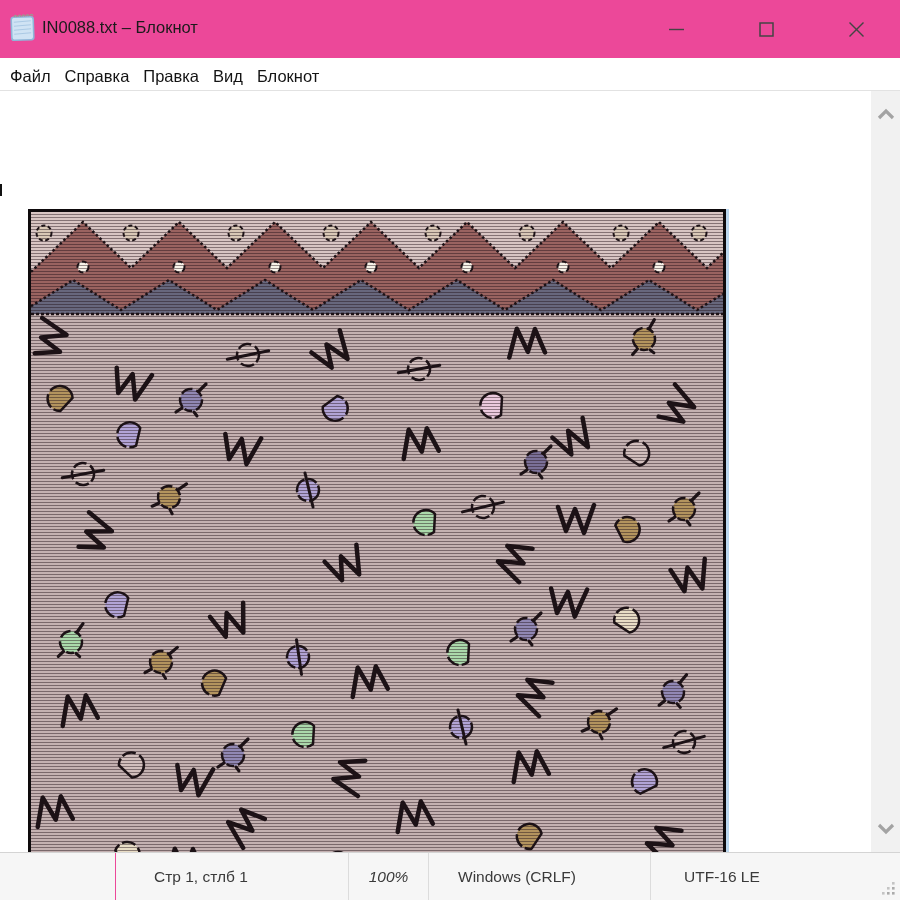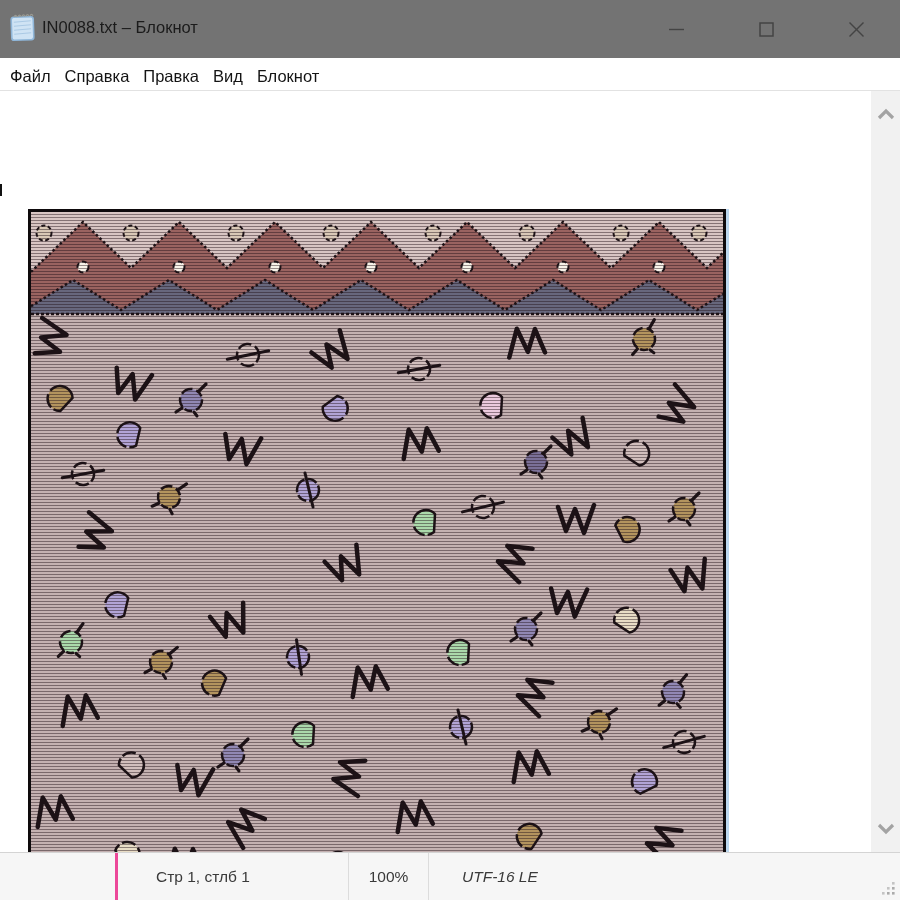--- a/index.html
+++ b/index.html
@@ -2,21 +2,21 @@
 <html><head>
 <meta charset="utf-8">
 <style>
   html,body{margin:0;padding:0;}
   body{
     width:900px;height:900px;position:relative;background:#ffffff;
     font-family:"Liberation Sans","DejaVu Sans",sans-serif;
     overflow:hidden;color:#111;
   }
   
-  .titlebar{position:absolute;left:0;top:0;width:900px;height:58px;background:#737373;}
+  .titlebar{position:absolute;left:0;top:0;width:900px;height:58px;background:#ec4899;}
   .app-icon{position:absolute;left:9px;top:13px;width:27px;height:29px;}
   .title-text{position:absolute;left:42px;top:18px;font-size:16.5px;color:#1b1b1b;white-space:nowrap;}
   .winbtn{position:absolute;top:10px;width:62px;height:38px;display:flex;align-items:center;justify-content:center;}
   .btn-min{left:645px;}
   .btn-max{left:735px;}
   .btn-close{left:825px;}
   
   .menubar{position:absolute;left:0;top:62px;width:900px;height:28px;display:flex;align-items:center;padding-left:3px;box-sizing:border-box;}
   .menu-item{font-size:16.5px;color:#141414;padding:0 7px;white-space:nowrap;}
   .menu-divider{position:absolute;left:0;top:90px;width:900px;height:1px;background:#e2e2e2;}
@@ -35,24 +35,24 @@
   .scroll-up{top:6px;}
   .scroll-down{bottom:6px;}
   
   .statusbar{
     position:absolute;left:0;top:852px;width:900px;height:48px;background:#f6f6f6;
     border-top:1px solid #d4d4d4;display:flex;box-sizing:border-box;
     font-size:15.5px;color:#3a3a3a;
   }
   .status-cell{display:flex;align-items:center;box-sizing:border-box;height:100%;white-space:nowrap;}
   .cell-0{width:115px;}
-  .cell-1{width:233px;border-left:3px solid #ec4899;padding-left:38px;}
-  .cell-2{width:80px;border-left:1px solid #dcdcdc;justify-content:center;}
+  .cell-1{width:233px;border-left:1px solid #ec4899;padding-left:38px;}
+  .cell-2{width:80px;border-left:1px solid #dcdcdc;justify-content:center;font-style:italic;}
   .cell-3{width:222px;border-left:1px solid #dcdcdc;padding-left:29px;}
-  .cell-4{width:218px;border-left:1px solid #dcdcdc;padding-left:33px;font-style:italic;}
+  .cell-4{width:218px;border-left:1px solid #dcdcdc;padding-left:33px;}
   .resize-grip{position:absolute;right:4px;bottom:4px;width:16px;height:16px;}
 </style>
 </head>
 <body>
 
 <div class="titlebar">
   <svg class="app-icon" viewBox="0 0 27 29">
     <rect x="2.5" y="4" width="22" height="23" rx="2.5" fill="#cfe3f4" stroke="#8fb6d9" stroke-width="1.6" transform="rotate(-2 13 15)"></rect>
     <path d="M5 9 l17 -1 M5 13 l17 -1 M5 17 l17 -1 M5 21 l17 -1" stroke="#aac9e4" stroke-width="1" fill="none" transform="rotate(-2 13 15)"></path>
     <path d="M5 4 q1.5 -3 3 0 M9 3.7 q1.5 -3 3 0 M13 3.4 q1.5 -3 3 0 M17 3.1 q1.5 -3 3 0 M21 2.8 q1.5 -3 3 0" stroke="#9a9a92" stroke-width="1.3" fill="none"></path>
@@ -379,20 +379,21 @@
     <svg width="20" height="12">
       <polyline points="3,2 10,9 17,2" fill="none" stroke="#a3a3a3" stroke-width="3.2"></polyline>
     </svg>
   </div>
 </div>
 
 <div class="statusbar" id="statusbar">
     <div class="status-cell cell-0"></div>
     <div class="status-cell cell-1">Стр 1, стлб 1</div>
     <div class="status-cell cell-2">100%</div>
+    <div class="status-cell cell-3">Windows (CRLF)</div>
     <div class="status-cell cell-4">UTF-16 LE</div>
   </div>
 <svg class="resize-grip" viewBox="0 0 16 16">
   <rect x="12" y="12" width="2.6" height="2.6" fill="#ababab"></rect>
   <rect x="7" y="12" width="2.6" height="2.6" fill="#ababab"></rect>
   <rect x="2" y="12" width="2.6" height="2.6" fill="#c4c4c4"></rect>
   <rect x="12" y="7" width="2.6" height="2.6" fill="#ababab"></rect>
   <rect x="7" y="7" width="2.6" height="2.6" fill="#c4c4c4"></rect>
   <rect x="12" y="2" width="2.6" height="2.6" fill="#c4c4c4"></rect>
 </svg>

